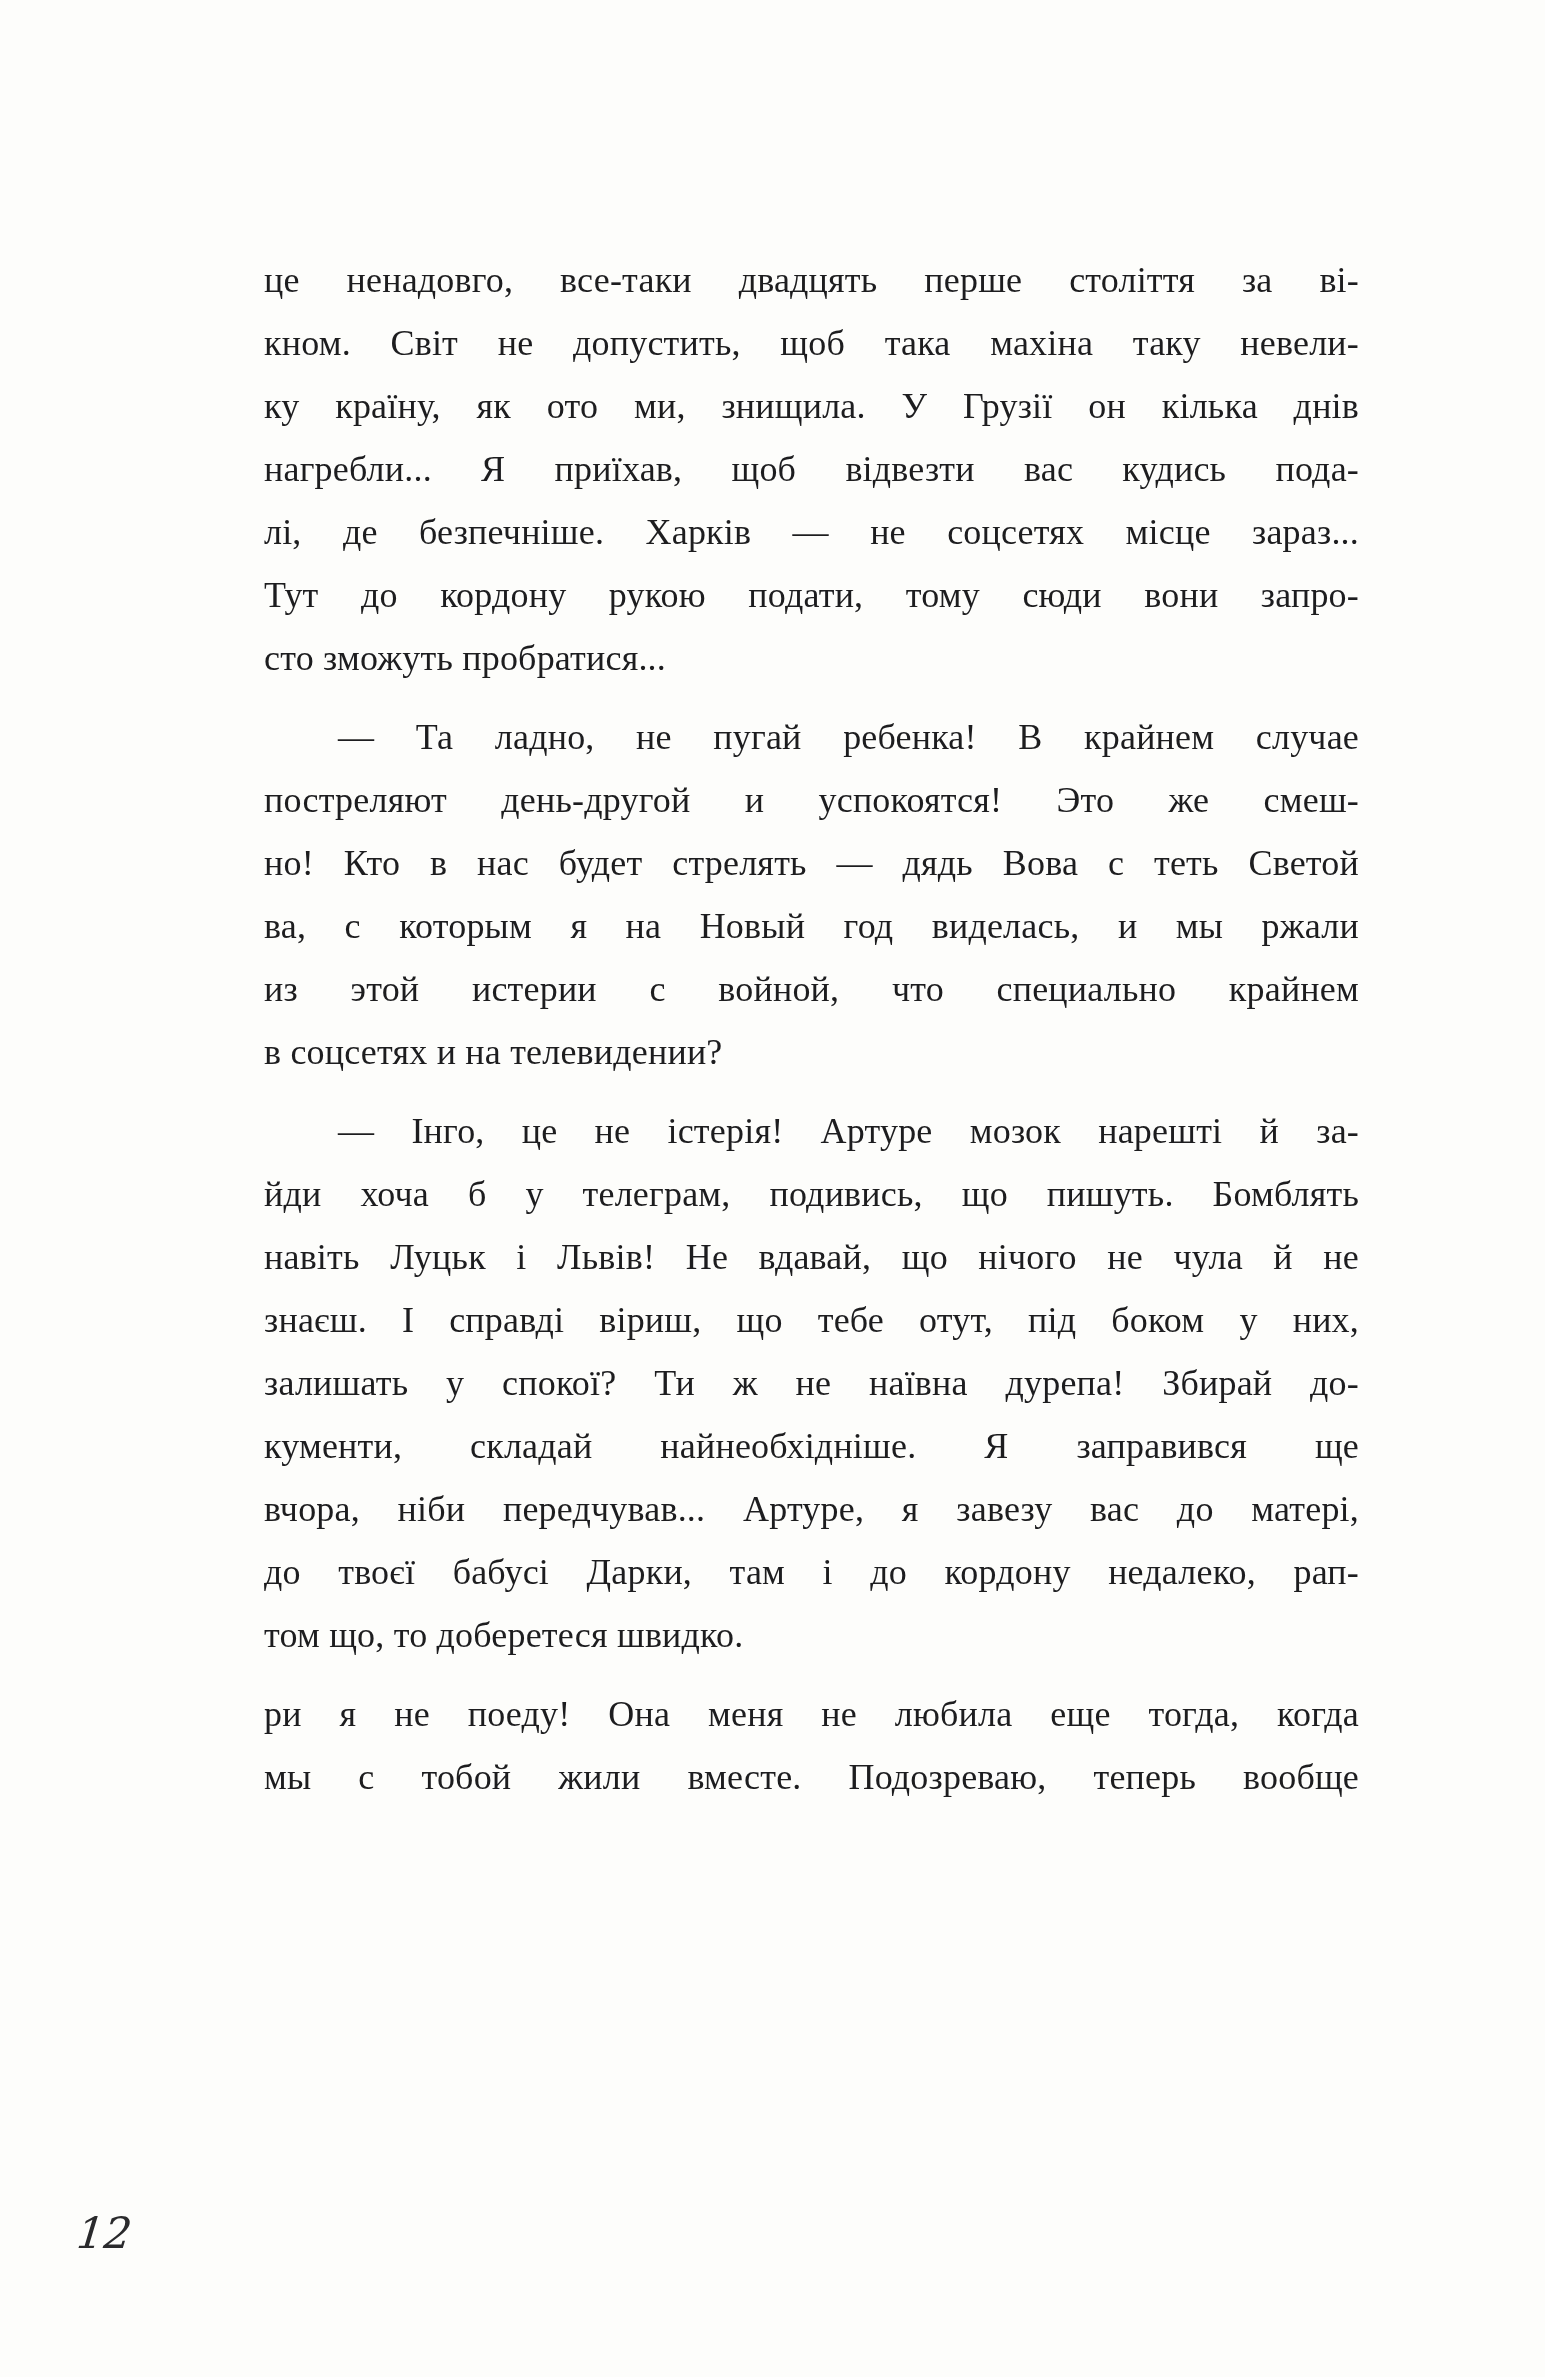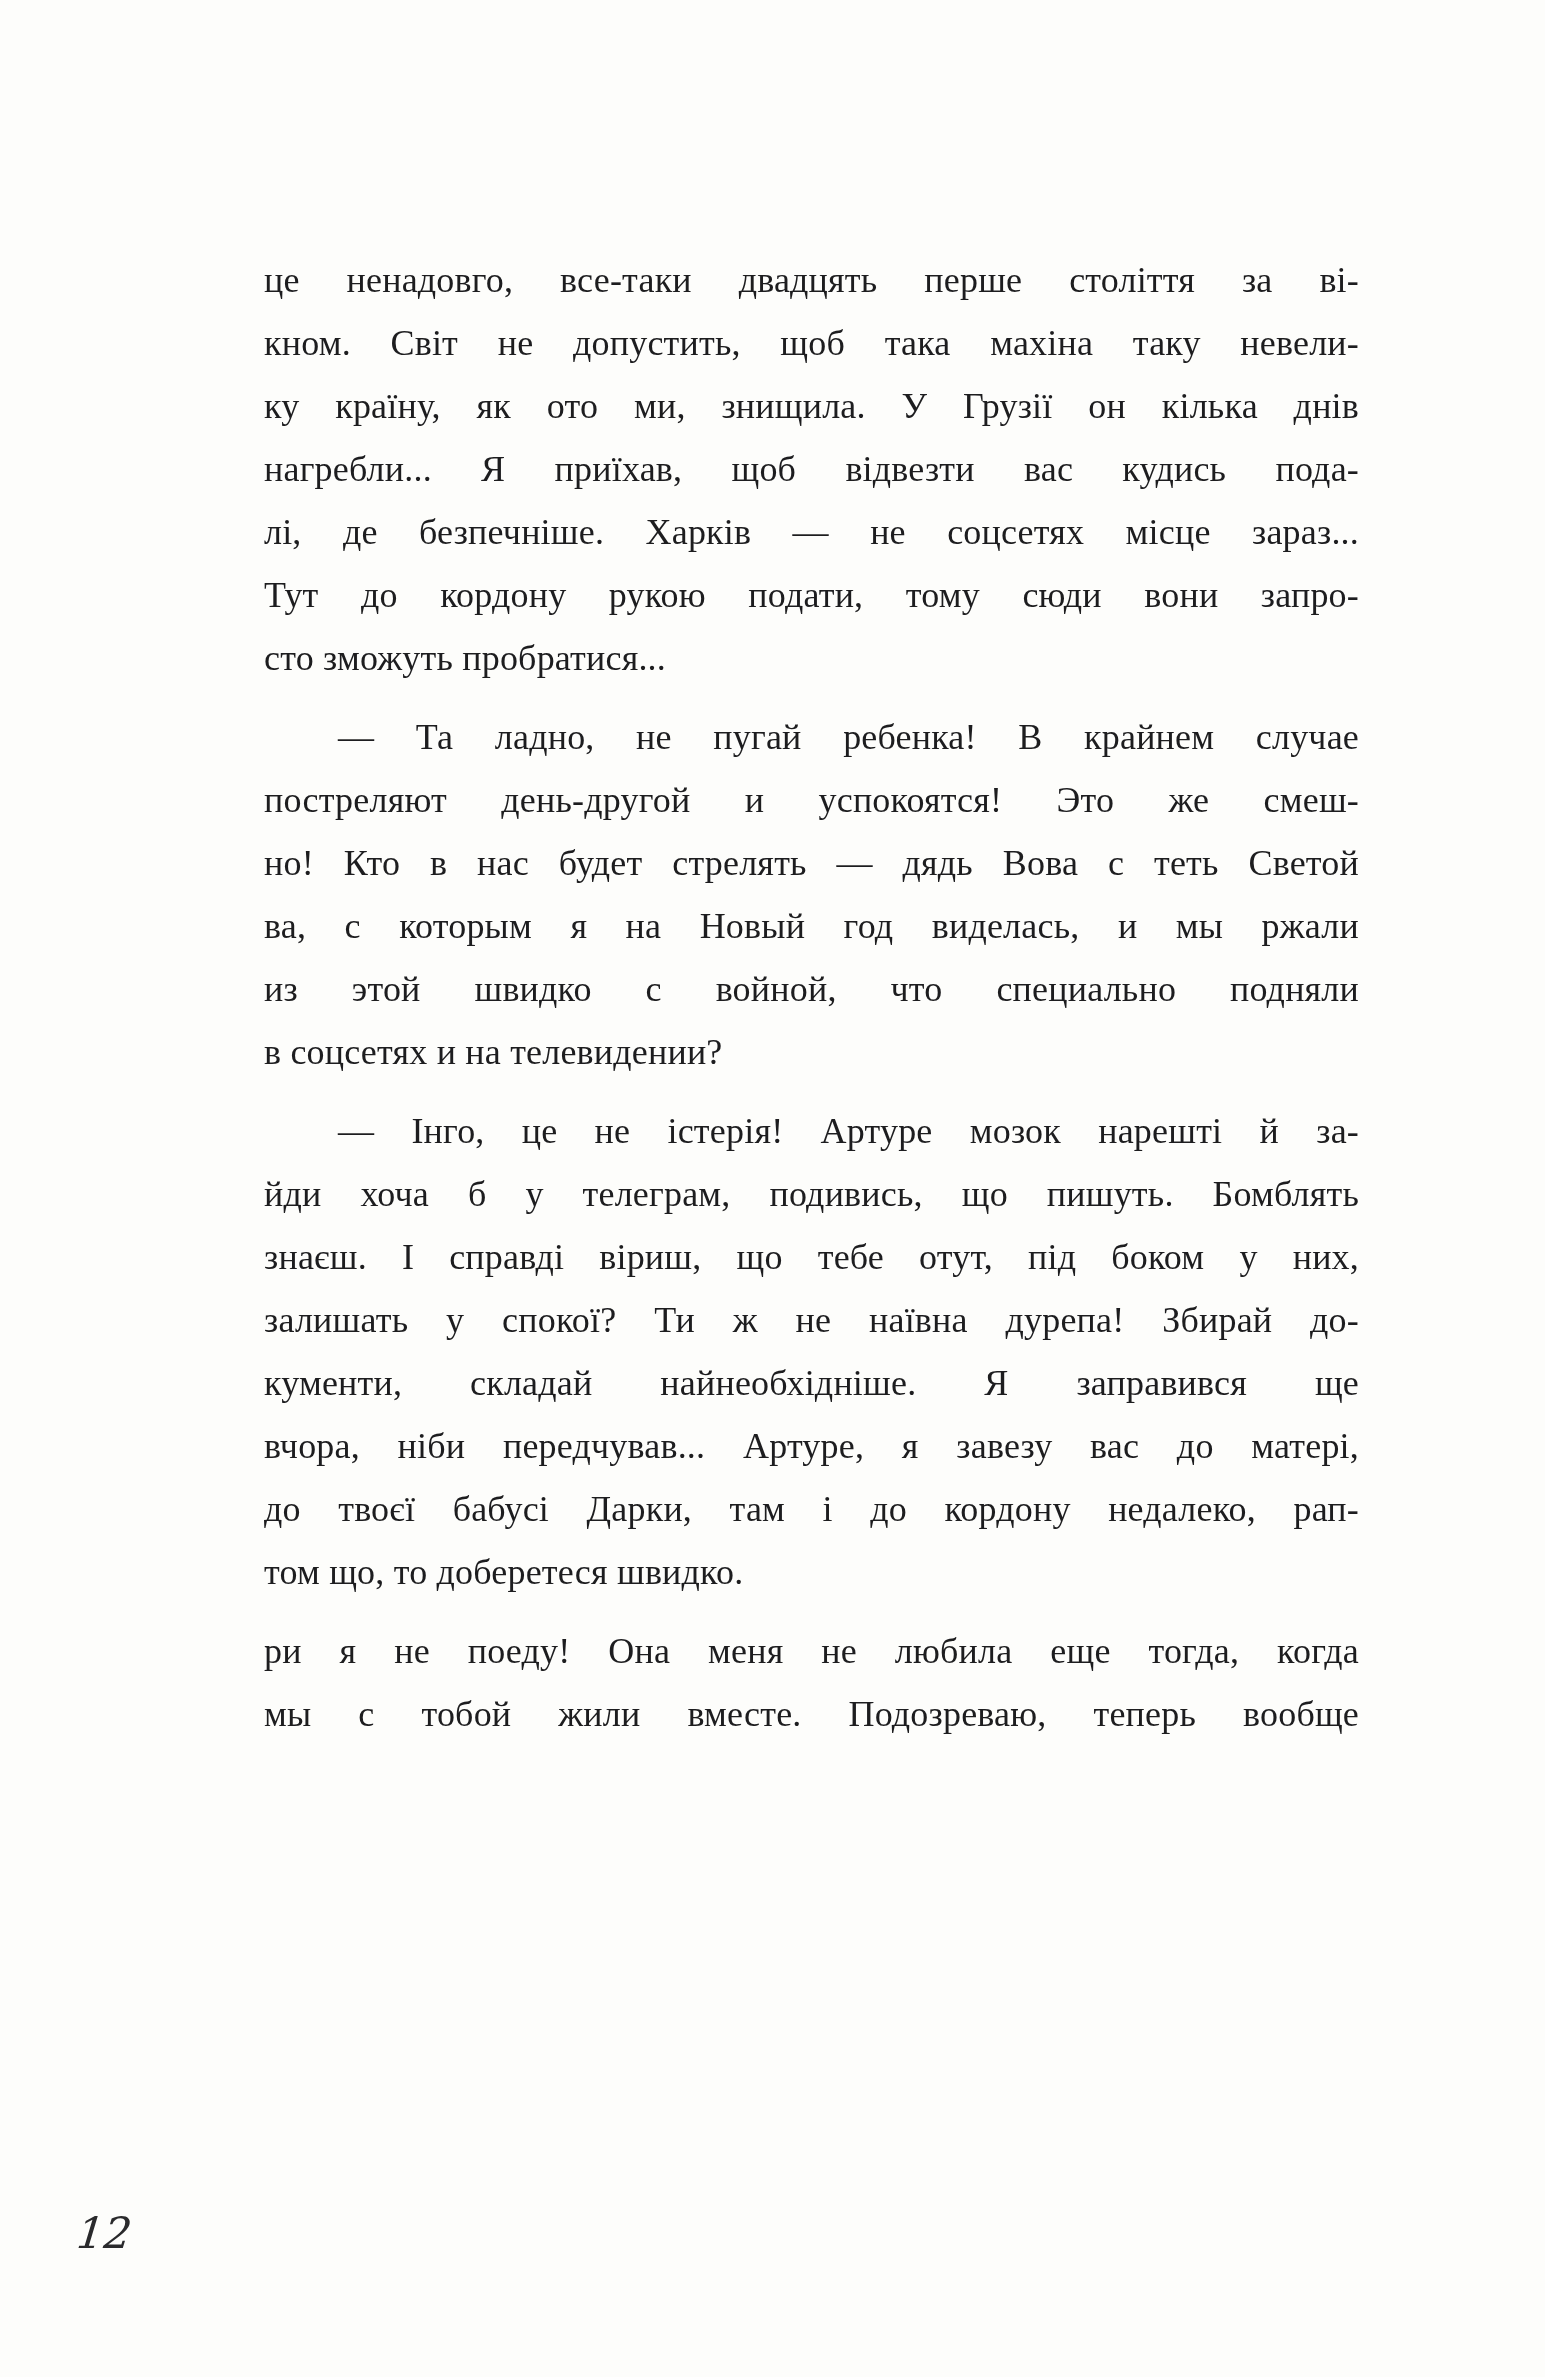--- a/index.html
+++ b/index.html
@@ -65,26 +65,27 @@
         <div class="line">нагребли... Я приїхав, щоб відвезти вас кудись пода-</div>
         <div class="line">лі, де безпечніше. Харків — не соцсетях місце зараз...</div>
         <div class="line">Тут до кордону рукою подати, тому сюди вони запро-</div>
         <div class="line last">сто зможуть пробратися...</div>
       </div>
       <div class="paragraph">
         <div class="line indent">— Та ладно, не пугай ребенка! В крайнем случае</div>
         <div class="line">постреляют день-другой и успокоятся! Это же смеш-</div>
         <div class="line">но! Кто в нас будет стрелять — дядь Вова с теть Светой</div>
         <div class="line">ва, с которым я на Новый год виделась, и мы ржали</div>
-        <div class="line">из этой швидко с войной, что специально подняли</div>
+        <div class="line">из этой истерии с войной, что специально крайнем</div>
         <div class="line last">в соцсетях и на телевидении?</div>
       </div>
       <div class="paragraph">
         <div class="line indent">— Інго, це не істерія! Артуре мозок нарешті й за-</div>
         <div class="line">йди хоча б у телеграм, подивись, що пишуть. Бомблять</div>
+        <div class="line">навіть Луцьк і Львів! Не вдавай, що нічого не чула й не</div>
         <div class="line">знаєш. І справді віриш, що тебе отут, під боком у них,</div>
         <div class="line">залишать у спокої? Ти ж не наївна дурепа! Збирай до-</div>
         <div class="line">кументи, складай найнеобхідніше. Я заправився ще</div>
         <div class="line">вчора, ніби передчував... Артуре, я завезу вас до матері,</div>
         <div class="line">до твоєї бабусі Дарки, там і до кордону недалеко, рап-</div>
         <div class="line last">том що, то доберетеся швидко.</div>
       </div>
       <div class="paragraph">
         <div class="line">ри я не поеду! Она меня не любила еще тогда, когда</div>
         <div class="line">мы с тобой жили вместе. Подозреваю, теперь вообще</div>

